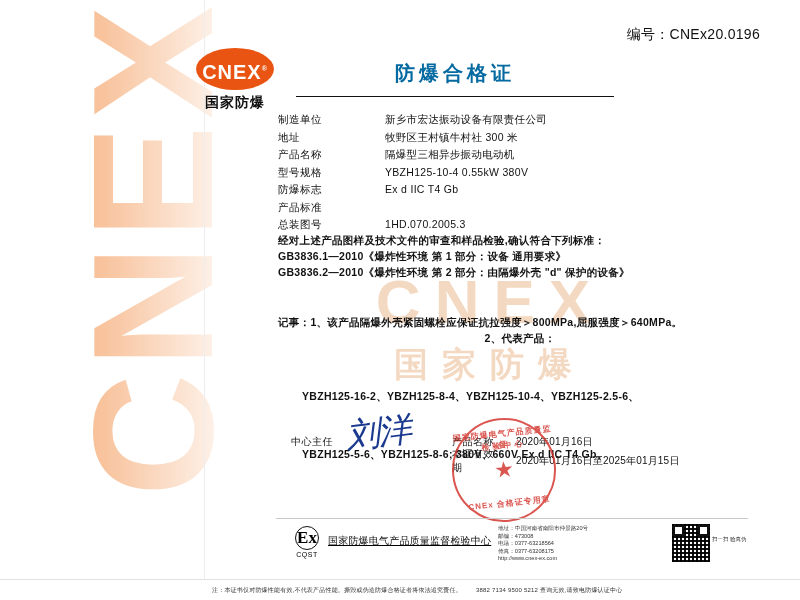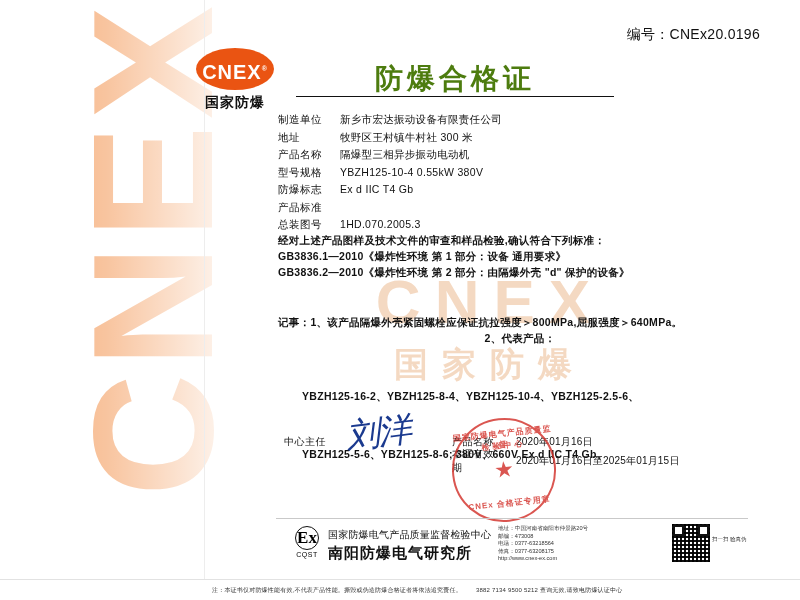--- a/index.html
+++ b/index.html
@@ -124,23 +124,23 @@
     color: #111;
     letter-spacing: 1px;
   }
   
   .title {
     position: absolute;
     left: 290px;
     top: 60px;
     width: 330px;
     text-align: center;
-    font-size: 28px;
-    font-weight: bold;
-    color: #4d7c0f;
+    font-size: 20px;
+    font-weight: bold;
+    color: #0369a1;
     letter-spacing: 4px;
   }
   .title-rule {
     position: absolute;
     left: 296px;
     top: 96px;
     width: 318px;
     height: 1px;
     background: #111;
   }
@@ -151,20 +151,21 @@
     top: 112px;
     width: 470px;
     font-size: 10.5px;
     color: #111;
   }
   .frow {
     display: flex;
     align-items: flex-end;
     margin-bottom: 3.5px;
     line-height: 14px;
+    gap: 45px;
   }
   .flabel {
     width: 62px;
     flex: 0 0 62px;
     letter-spacing: 0.5px;
   }
   .fval {
     flex: 1 1 auto;
     letter-spacing: 0.3px;
   }
@@ -193,20 +194,21 @@
     color: #111;
   }
   .sig-row {
     display: flex;
     align-items: center;
     height: 19px;
   }
   .sig-label {
     flex: 0 0 56px;
     letter-spacing: 0.5px;
+    text-align: center;
   }
   .sig-mid {
     flex: 0 0 112px;
     position: relative;
     height: 19px;
   }
   .sig-label2 {
     flex: 0 0 52px;
     letter-spacing: 0.5px;
   }
@@ -314,21 +316,22 @@
     font-family: "Liberation Serif", serif;
   }
   .ex-badge .cqst {
     font-size: 7px;
     letter-spacing: 0.5px;
     margin-top: 1px;
   }
   .footer-names {
     position: absolute;
     left: 52px;
-    top: 4px;
+    top: 10px;
+    text-decoration: underline;
   }
   .footer-names .l1 {
     font-size: 10px;
     color: #111;
     letter-spacing: 0.2px;
   }
   .footer-names .l2 {
     font-size: 15px;
     font-weight: bold;
     color: #111;
@@ -508,21 +511,20 @@
   </div>
 
   <div class="footer-rule"></div>
   <div class="footer">
     <div class="ex-badge">
       <div class="ring">Ex</div>
       <div class="cqst">CQST</div>
     </div>
     <div class="footer-names">
       <div class="l1">国家防爆电气产品质量监督检验中心</div>
-      <div class="l2">南阳防爆电气研究所</div>
     </div>
     <div class="footer-addr">
       <div>地址：中国河南省南阳市仲景路20号</div>
       <div>邮编：473008</div>
       <div>电话：0377-63218564</div>
       <div>传真：0377-63208175</div>
       <div>http://www.cnex-ex.com</div>
     </div>
     <div class="qr"></div>
     <div class="qr-label">扫一扫 验真伪</div>

